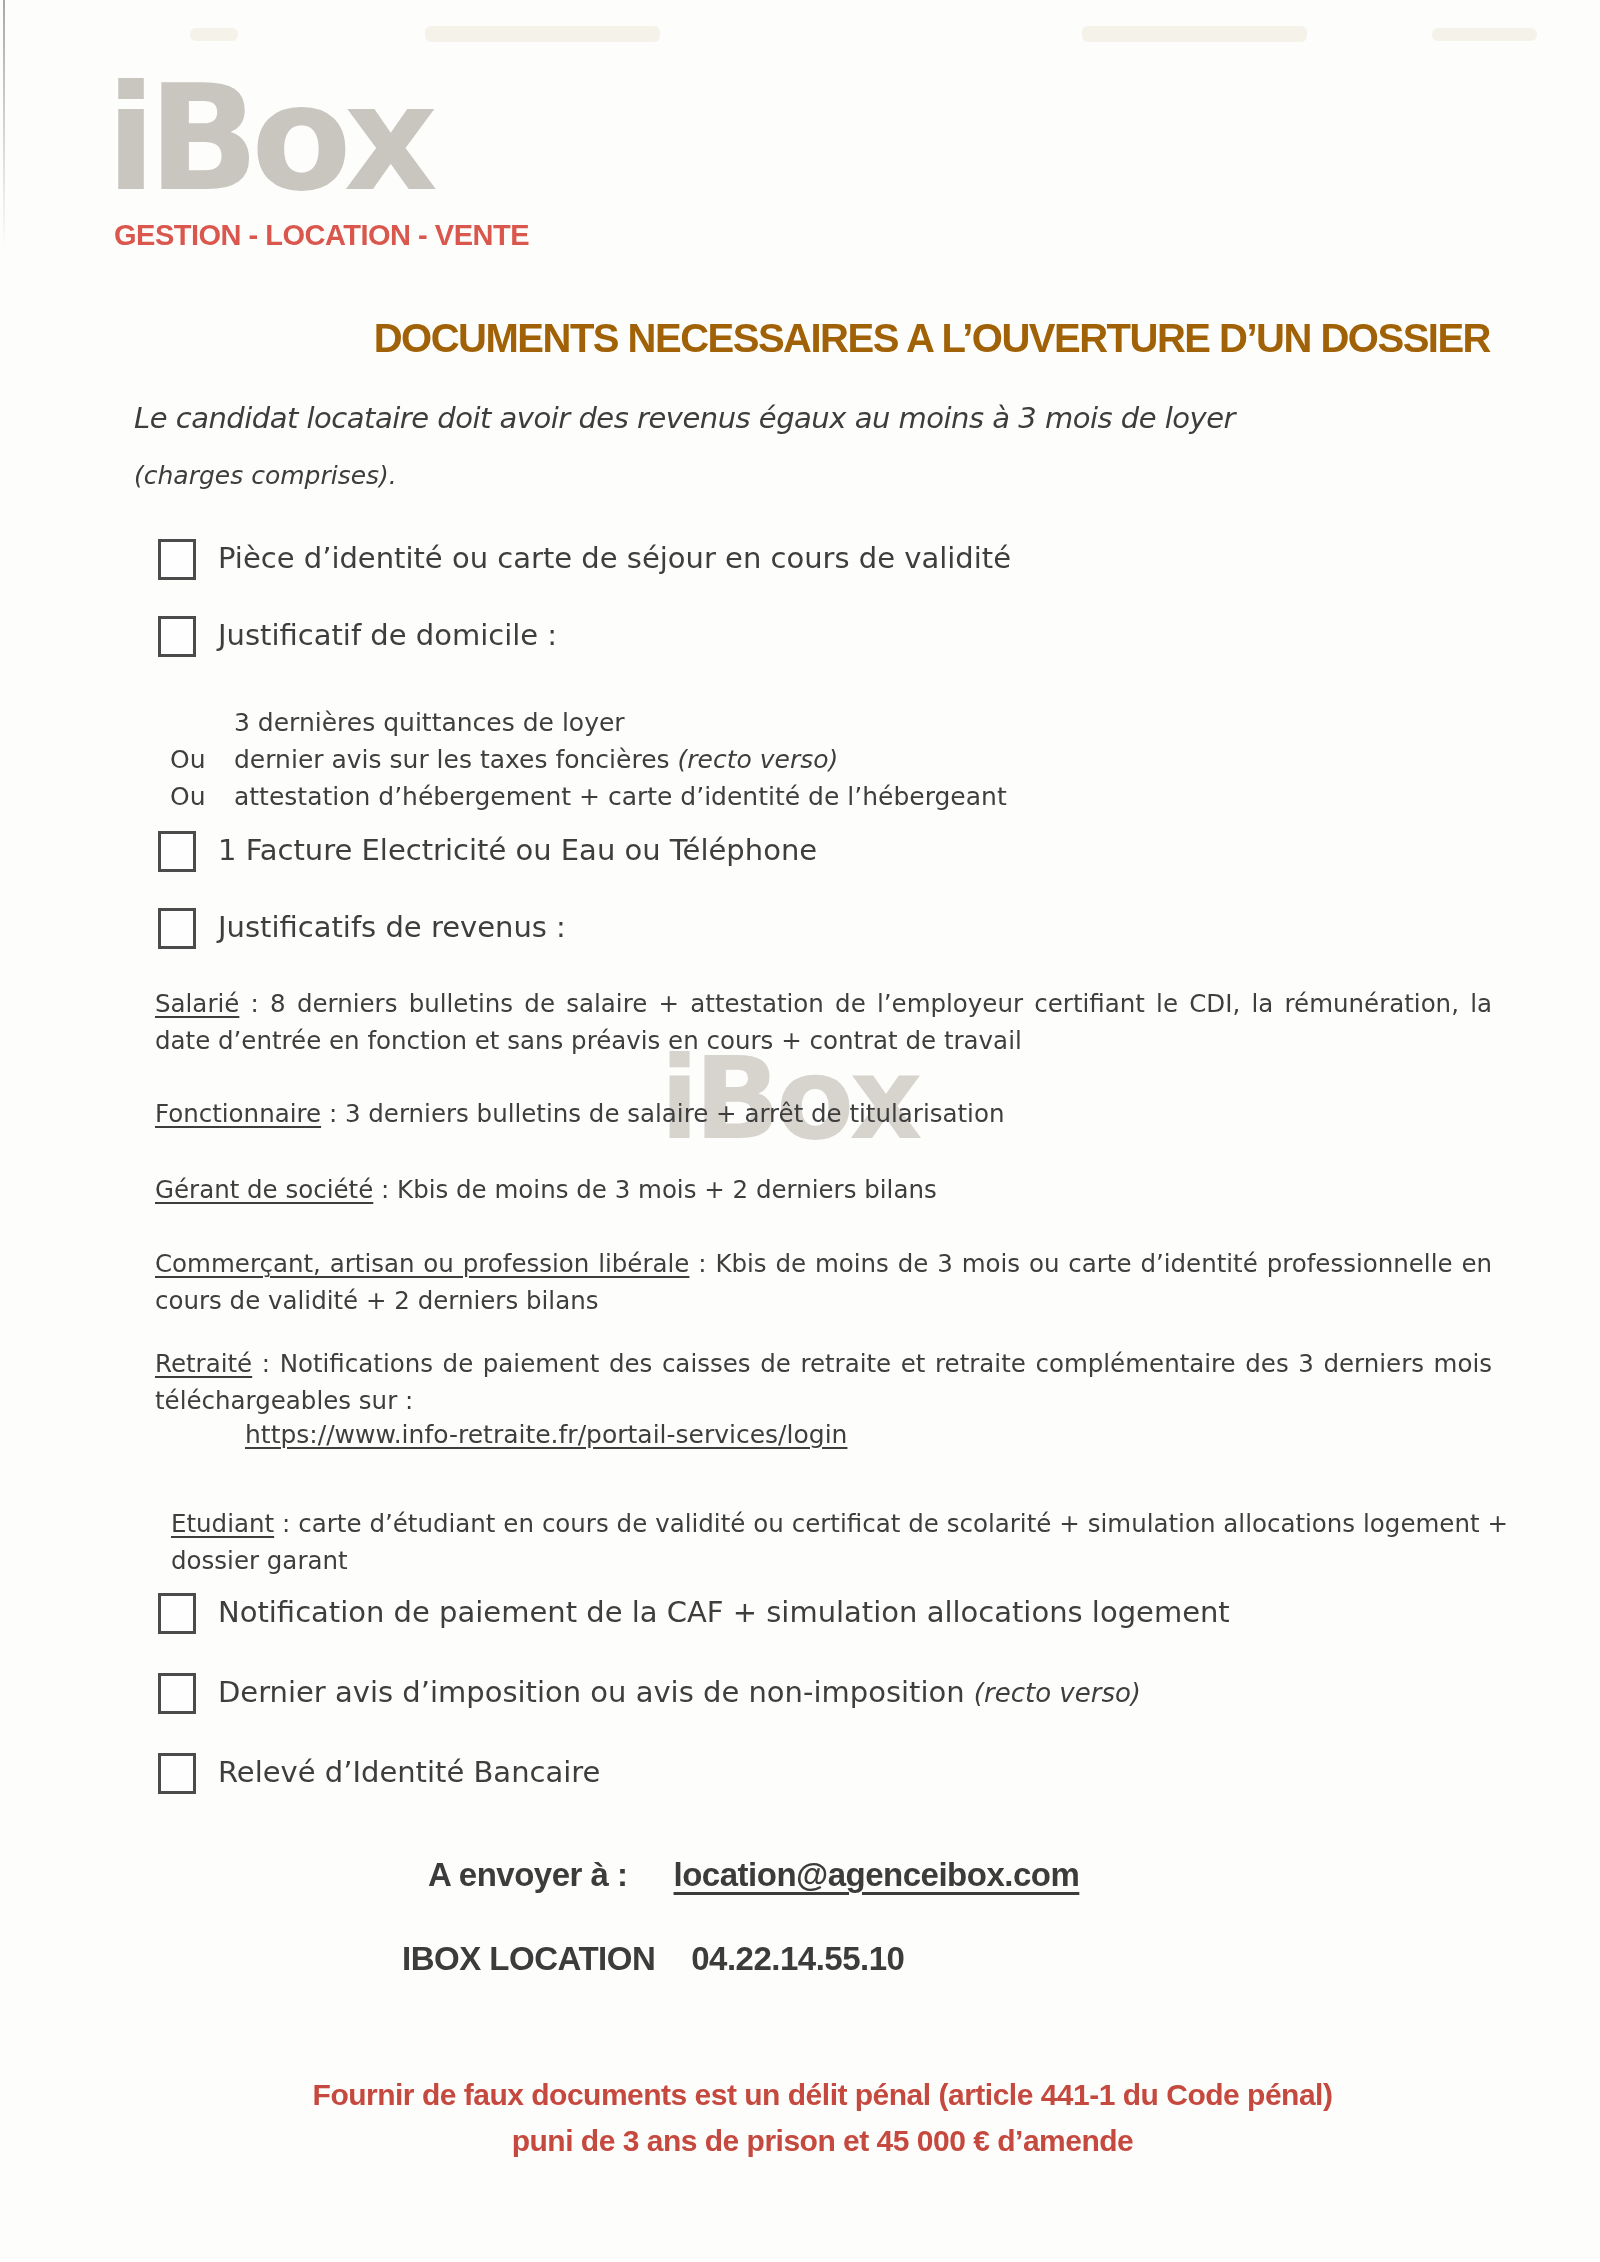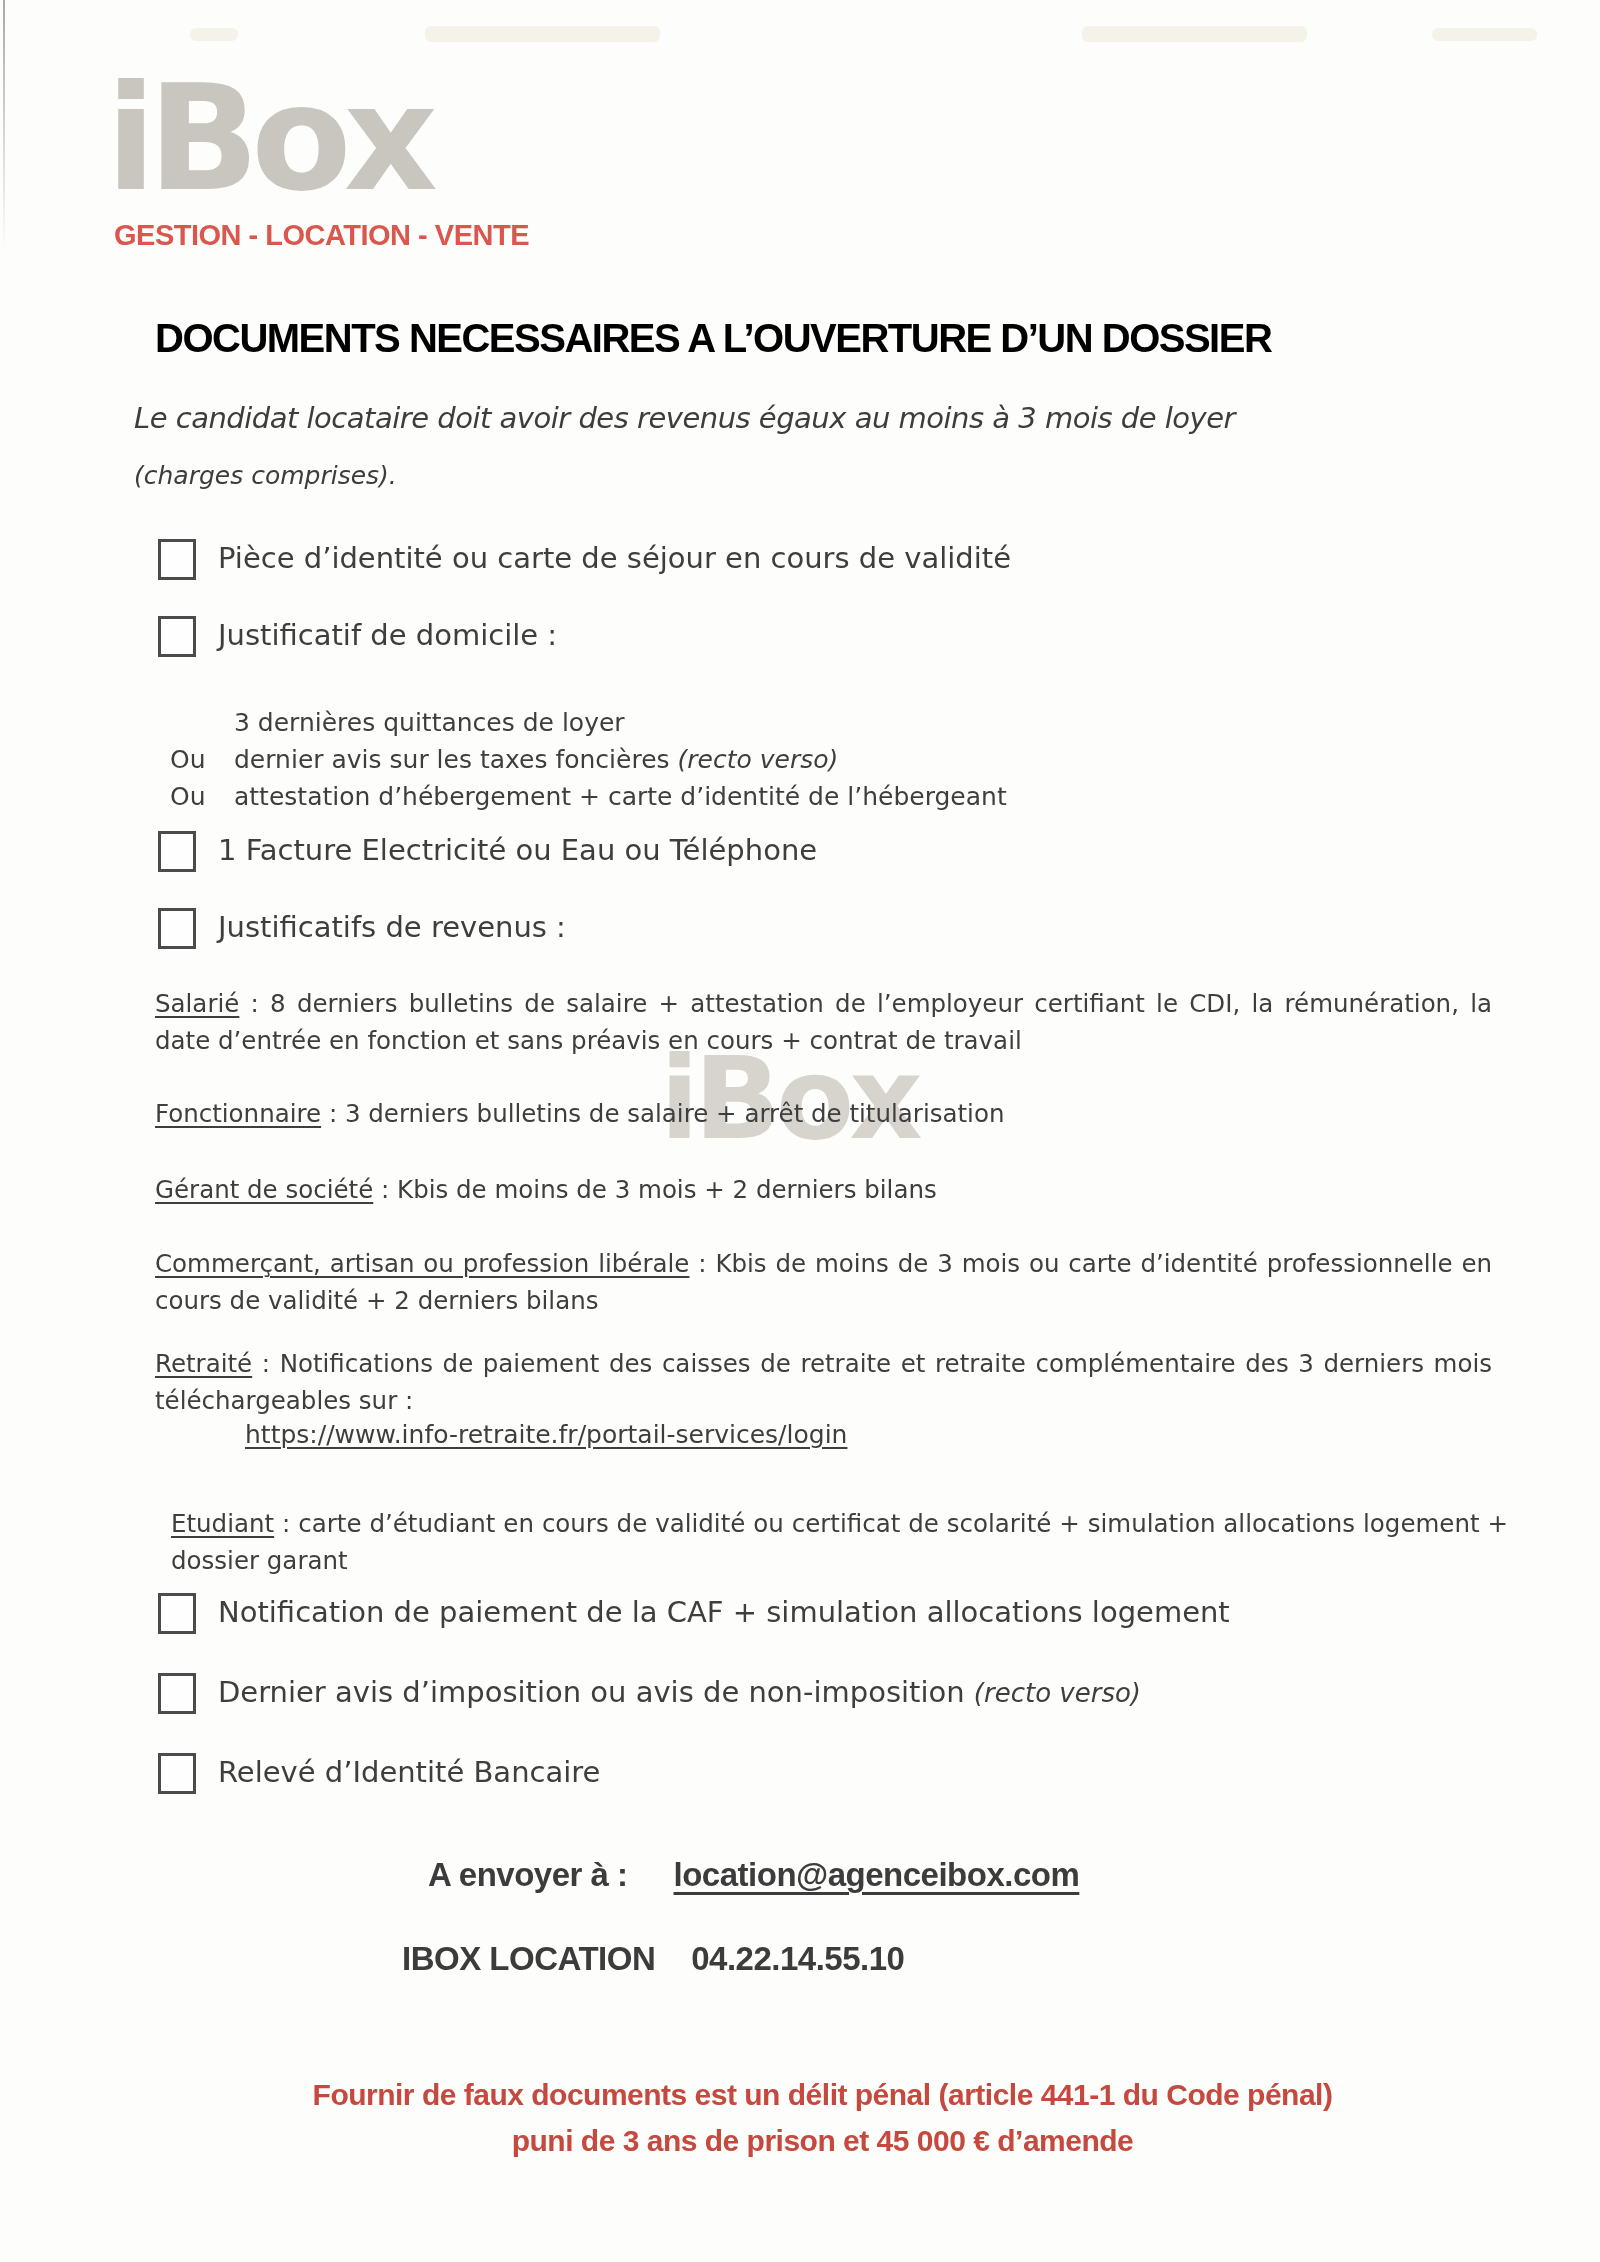--- a/index.html
+++ b/index.html
@@ -33,24 +33,24 @@
   }
   .logo-tagline {
     margin-top:4px; margin-left:8px;
     font-family:"Liberation Sans", sans-serif;
     font-size:29px; font-weight:700; letter-spacing:-0.5px;
     color:#d9574d;
   }
 
   .doc-title {
     position:absolute; left:155px; top:316px; width:1335px; margin:0;
-    text-align:left;
+    text-align:right;
     font-family:"Liberation Sans", sans-serif;
     font-size:40px; font-weight:700; letter-spacing:-1.5px;
-    color:#000000;
+    color:#a16207;
   }
 
   .intro-1 { position:absolute; left:134px; top:401px; font-size:29px; font-style:italic; letter-spacing:-0.5px; }
   .intro-2 { position:absolute; left:134px; top:461px; font-size:25px; font-style:italic; }
 
   
   .check-row { position:absolute; left:158px; display:flex; align-items:center; }
   .checkbox {
     width:32px; height:35px; flex:none; margin-top:3px;
     border:3px solid #4b4b4b; background:#fefefe;

